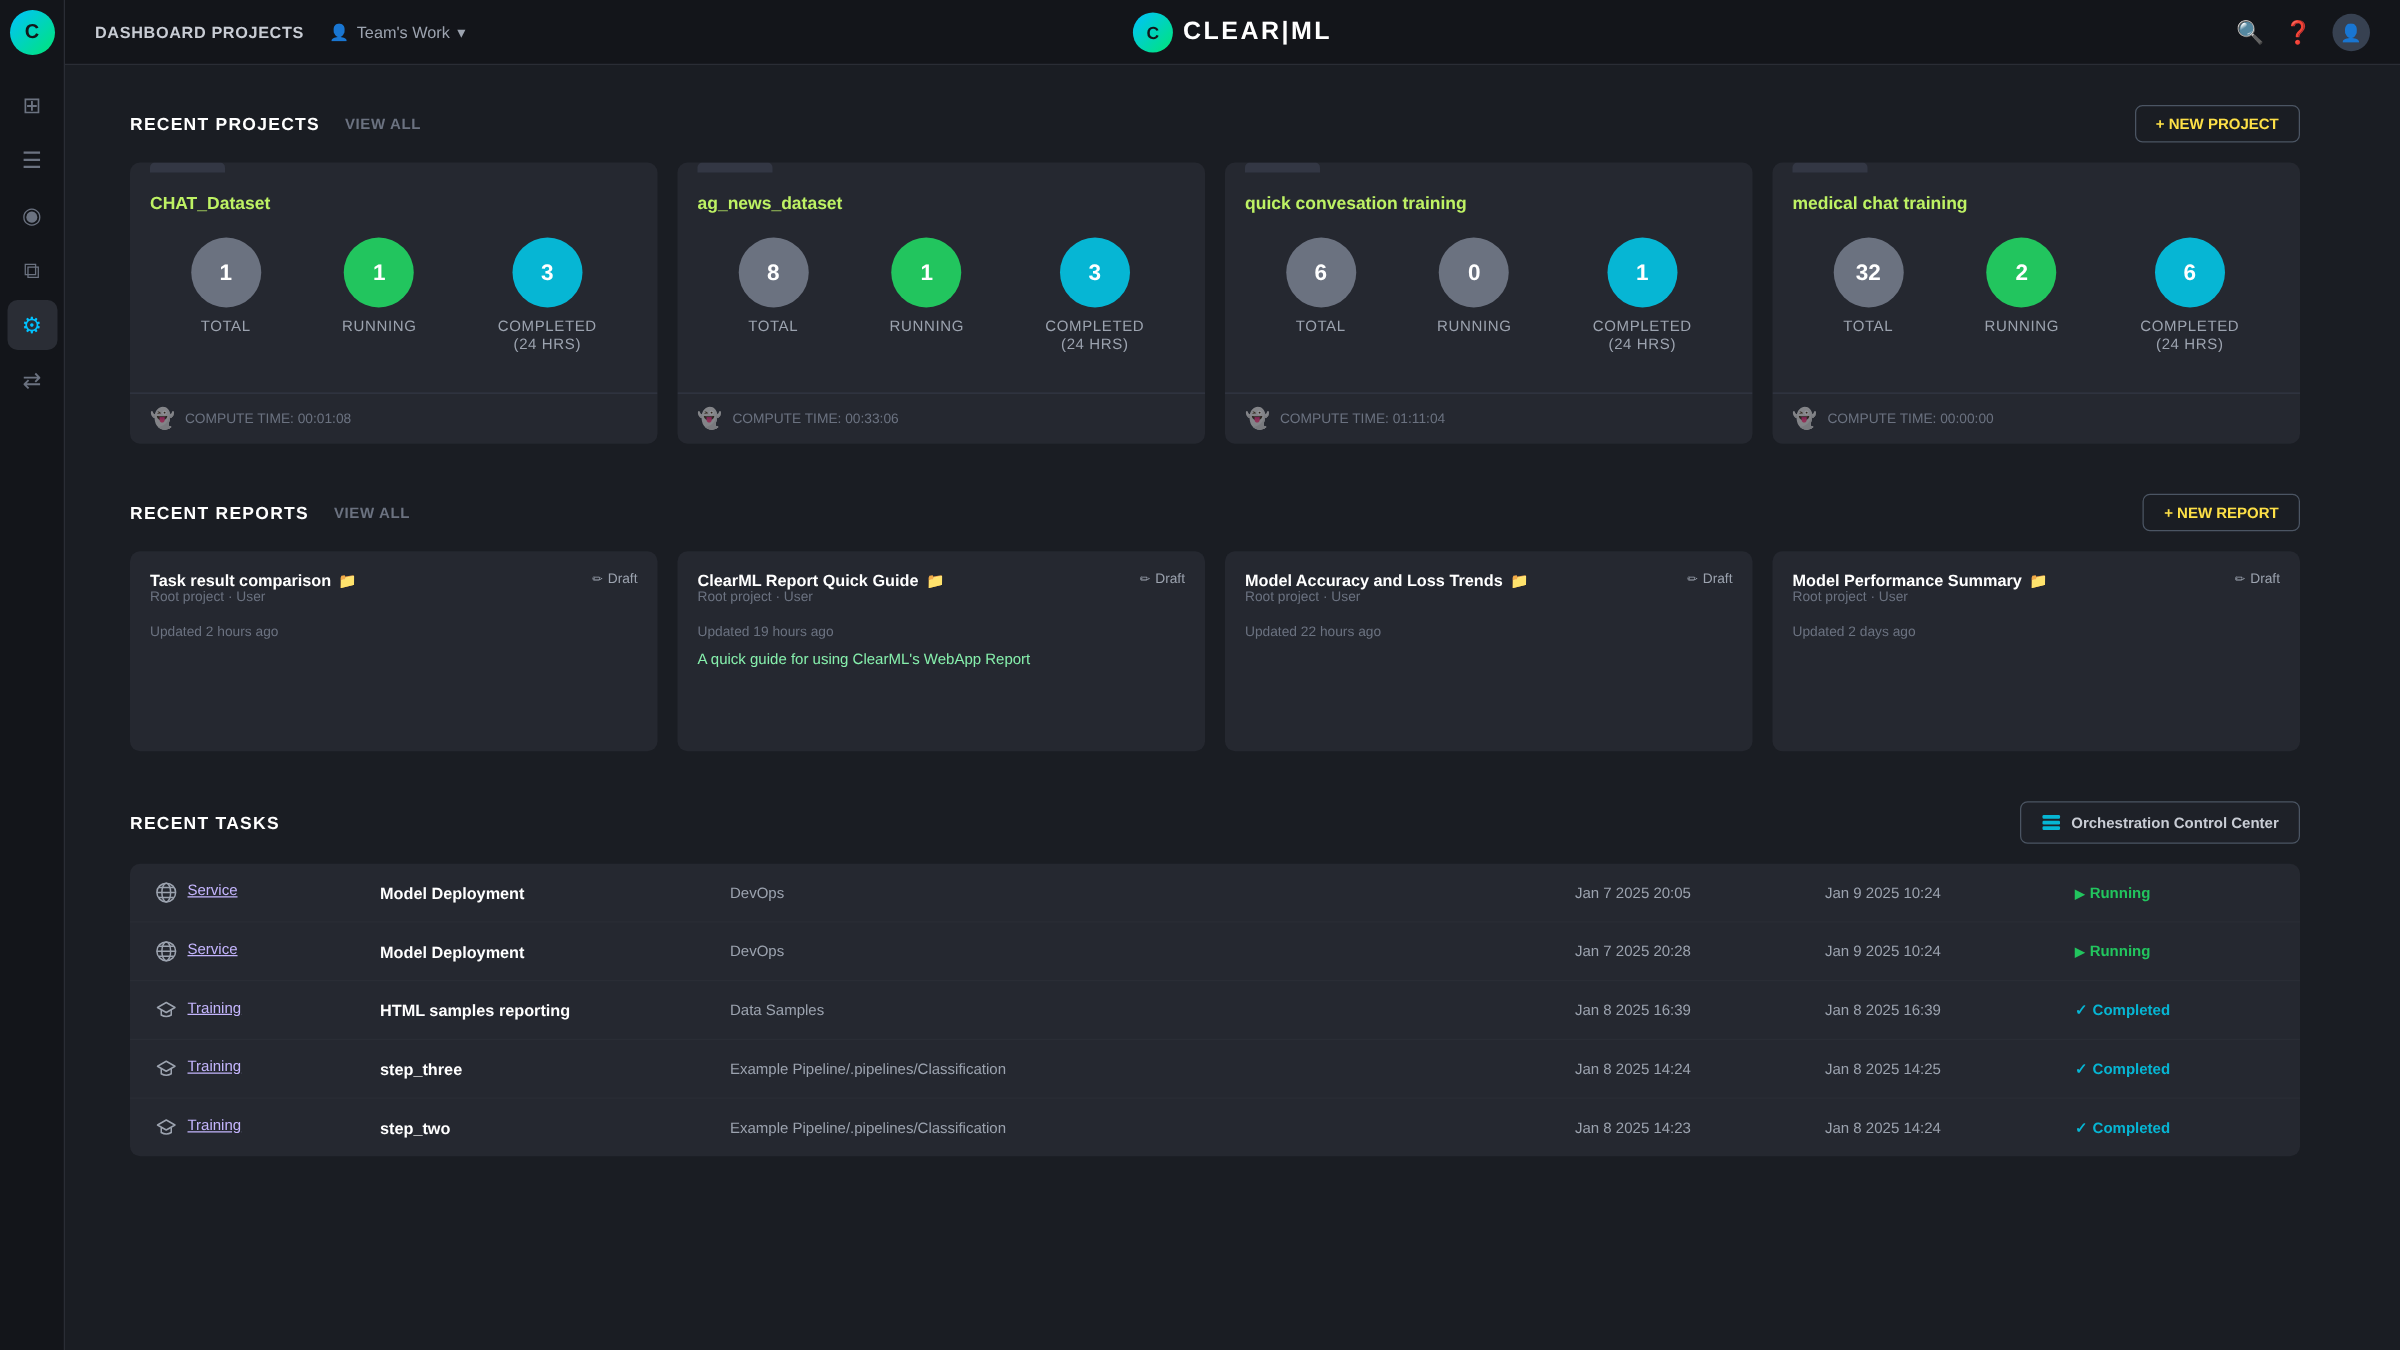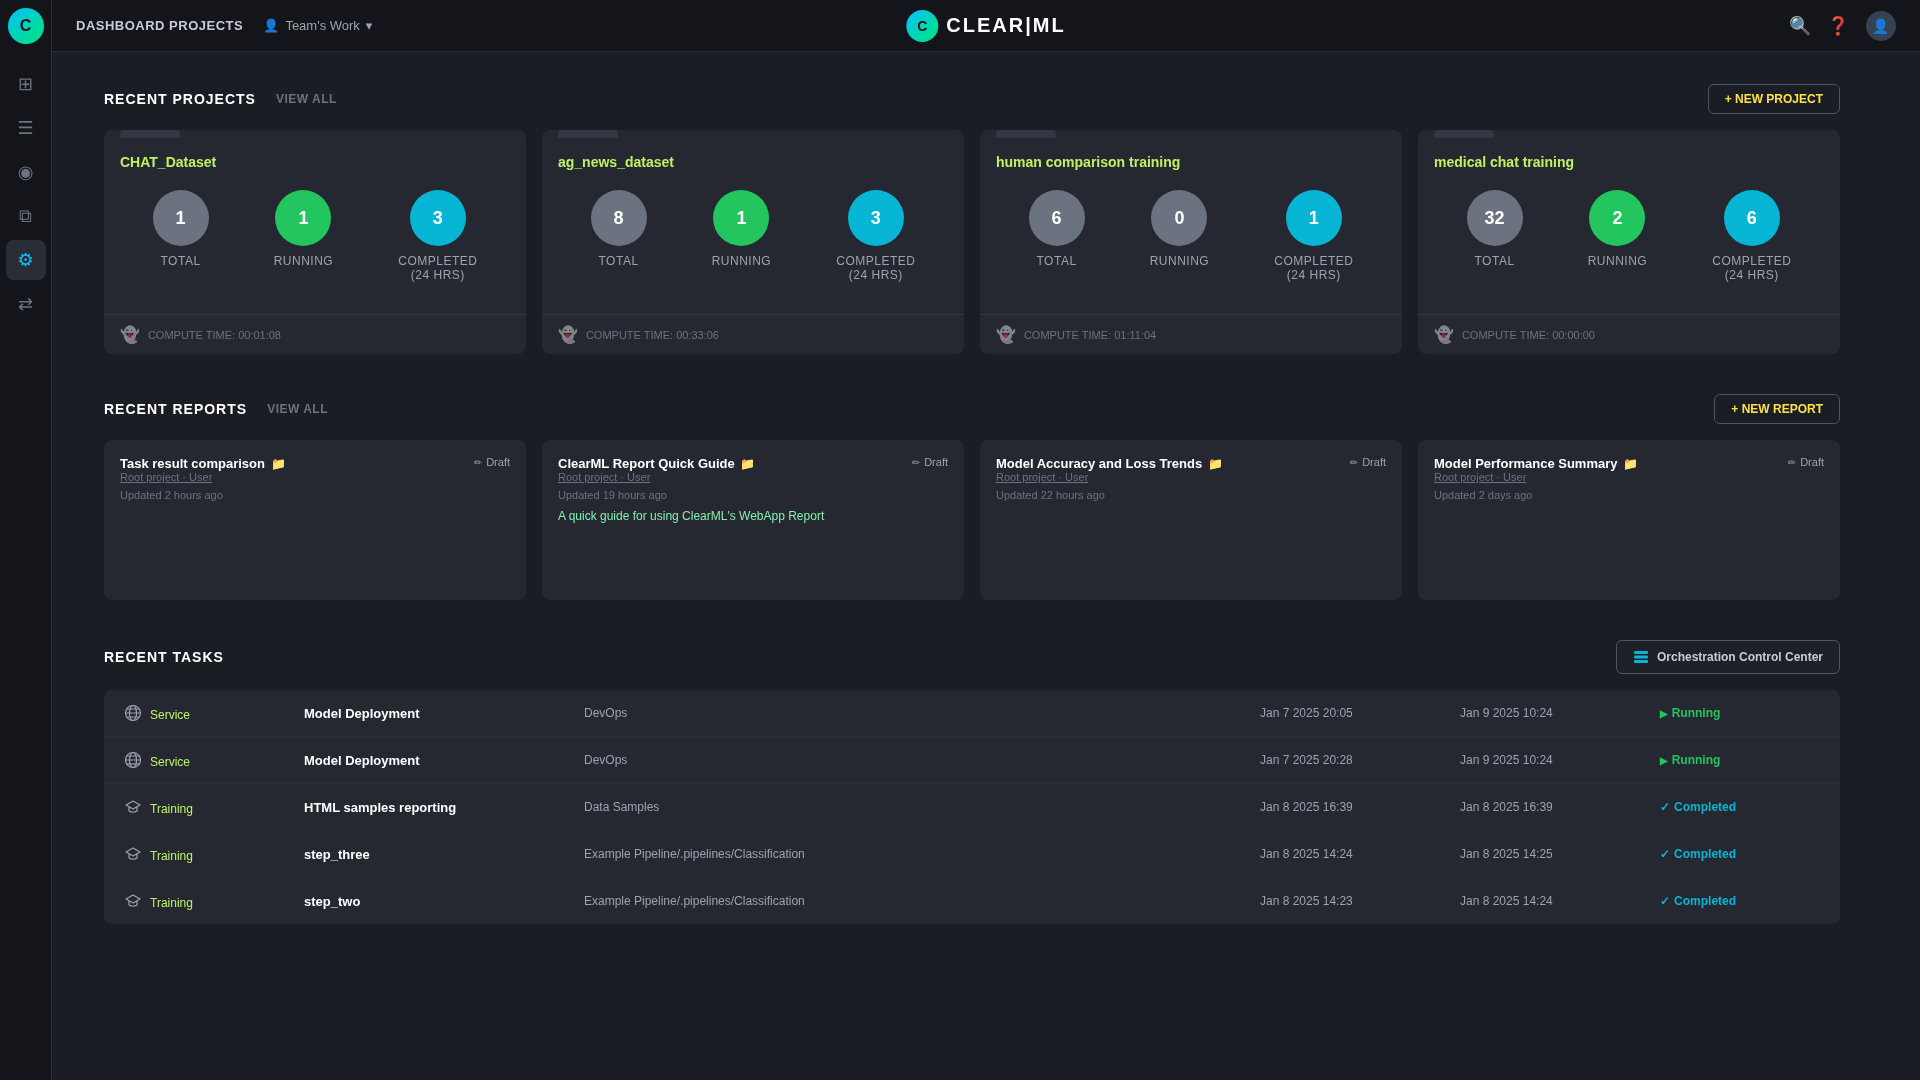--- a/index.html
+++ b/index.html
@@ -266,22 +266,21 @@
       font-size: 13px;
       font-weight: 600;
       color: #ffffff;
       display: flex;
       align-items: center;
       gap: 6px;
     }
     .report-meta {
       font-size: 11px;
       color: #6b7280;
-      margin-bottom: 6px;
-      text-decoration: underline;
+      margin-bottom: 16px;
     }
     .report-updated {
       font-size: 11px;
       color: #6b7280;
     }
     .draft-badge {
       font-size: 11px;
       color: #9ca3af;
       display: flex;
       align-items: center;
@@ -340,24 +339,25 @@
     .tasks-table-row {
       display: grid;
       grid-template-columns: 180px 280px 1fr 200px 200px 160px;
       padding: 14px 20px;
       border-bottom: 1px solid #2a2d35;
       align-items: center;
     }
     .tasks-table-row:last-child { border-bottom: none; }
     .task-type {
       display: flex;
-      align-items: flex-end;
+      align-items: flex-start;
       gap: 8px;
-      color: #bef264;
-      font-size: 12px;
+      color: #c4b5fd;
+      font-size: 12px;
+      text-decoration: underline;
     }
     .task-title-cell {
       font-size: 13px;
       font-weight: 600;
       color: #ffffff;
     }
     .task-project-cell {
       font-size: 12px;
       color: #9ca3af;
     }
@@ -507,21 +507,21 @@
         </div>
         <div class="project-card-footer">
           <span class="ghost-icon">👻</span>
           <span>COMPUTE TIME: 00:33:06</span>
         </div>
       </div>
 
       <div class="project-card">
         <div class="project-card-tab"></div>
         <div class="project-card-body">
-          <div class="project-card-title">human comparison training</div>
+          <div class="project-card-title">quick convesation training</div>
           <div class="project-stats">
             <div class="stat-item">
               <div class="stat-circle gray">6</div>
               <div class="stat-label">TOTAL</div>
             </div>
             <div class="stat-item">
               <div class="stat-circle gray">0</div>
               <div class="stat-label">RUNNING</div>
             </div>
             <div class="stat-item">

